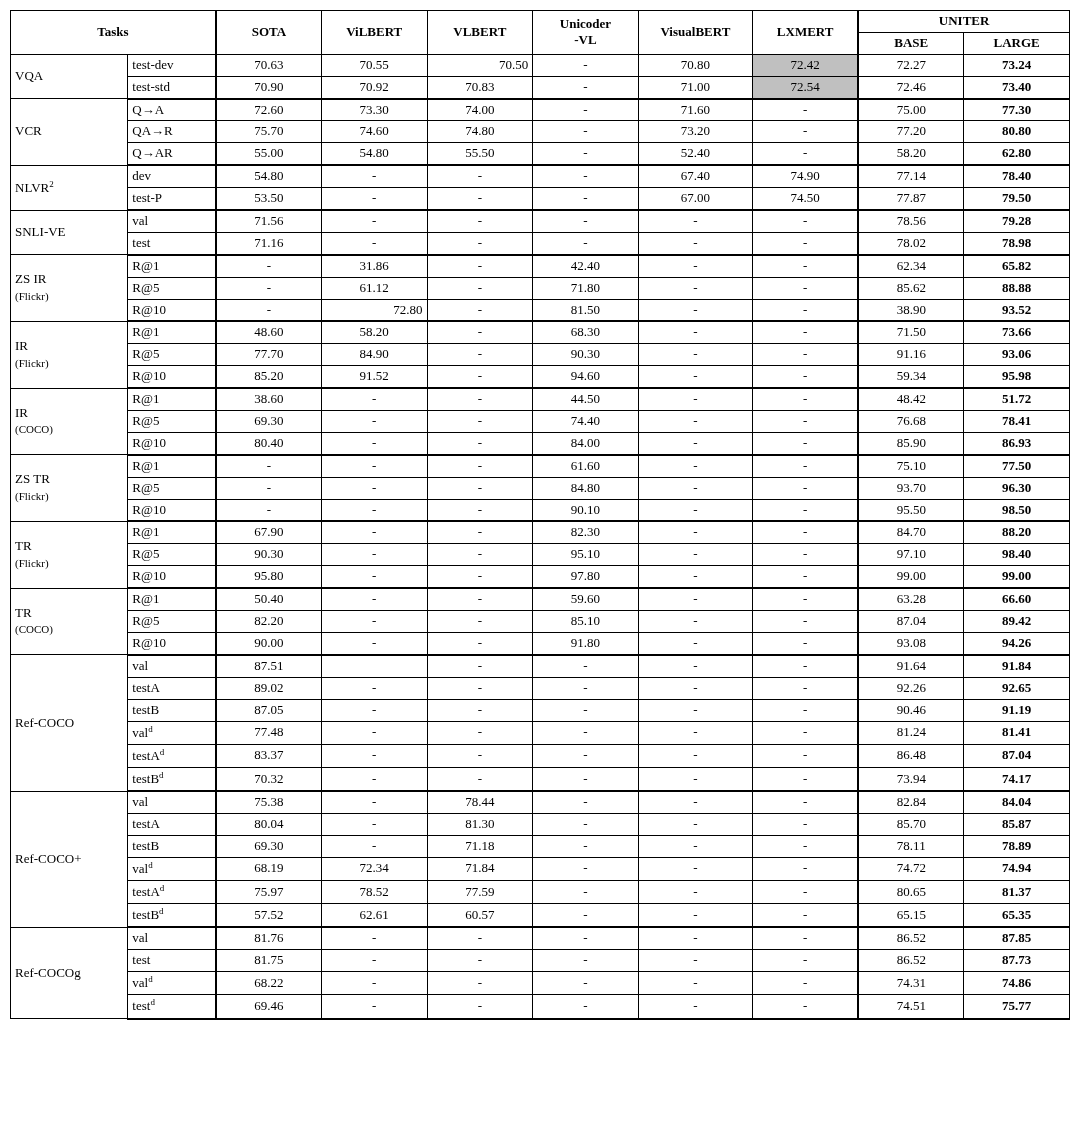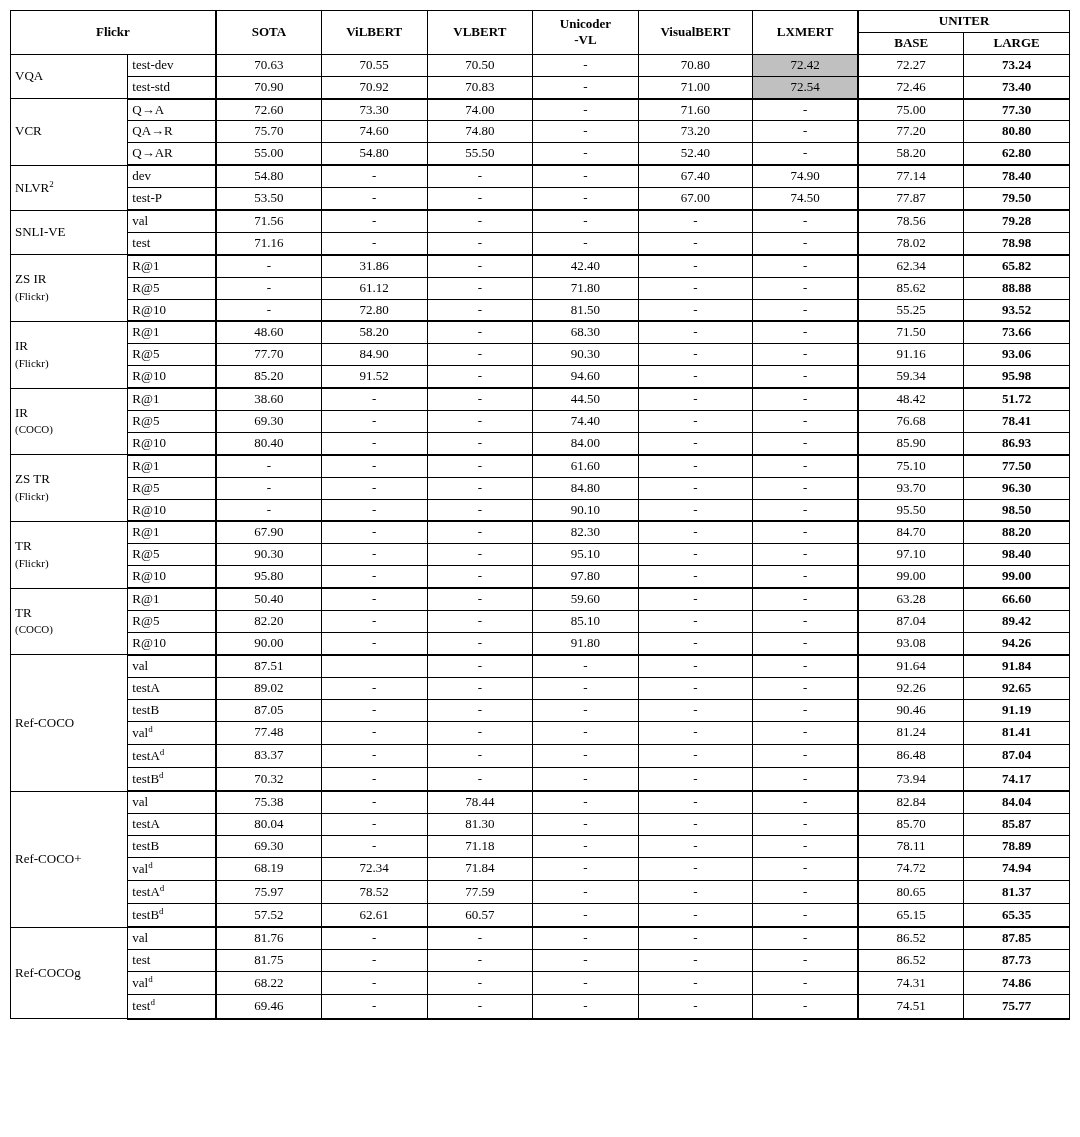--- a/index.html
+++ b/index.html
@@ -46,41 +46,41 @@
       <col style="width:72px">
       <col style="width:72px">
       <col style="width:72px">
       <col style="width:78px">
       <col style="width:72px">
       <col style="width:72px">
       <col style="width:72px">
     </colgroup>
     <thead>
       <tr>
-        <th colspan="2" rowspan="2" style="border-right:2px solid #000;border-bottom:1px solid #000;">Flickr</th>
+        <th colspan="2" rowspan="2" style="border-right:2px solid #000;border-bottom:1px solid #000;">Tasks</th>
         <th rowspan="2" style="border-right:1px solid #000;">SOTA</th>
         <th rowspan="2">ViLBERT</th>
         <th rowspan="2">VLBERT</th>
         <th rowspan="2" style="border-right:1px solid #000;">Unicoder<br>-VL</th>
         <th rowspan="2">VisualBERT</th>
         <th rowspan="2" style="border-right:2px solid #000;">LXMERT</th>
         <th colspan="2" style="border-bottom:1px solid #000;">UNITER</th>
       </tr>
       <tr>
         <th style="border-left:1px solid #000;border-top:1px solid #000;">BASE</th>
         <th style="border-top:1px solid #000;">LARGE</th>
       </tr>
     </thead>
     <tbody id="table-body">
     <tr>
           <td rowspan="2" style="text-align: left; font-weight: normal; border-right: 1px solid rgb(0, 0, 0); vertical-align: middle; padding-left: 4px;">VQA</td>
           <td style="border-right: 2px solid rgb(0, 0, 0); text-align: left; padding-left: 4px; border-top: 1px solid rgb(0, 0, 0); border-bottom: 1px solid rgb(0, 0, 0);">test-dev</td>
           <td style="border-top: 1px solid rgb(0, 0, 0); border-bottom: 1px solid rgb(0, 0, 0);">70.63</td>
           <td style="border-top: 1px solid rgb(0, 0, 0); border-bottom: 1px solid rgb(0, 0, 0);">70.55</td>
-          <td style="border-top: 1px solid rgb(0, 0, 0); border-bottom: 1px solid rgb(0, 0, 0);">70.50</td>
+          <td style="border-top: 1px solid rgb(0, 0, 0); border-bottom: 1px solid rgb(0, 0, 0); text-align: right;">70.50</td>
           <td style="border-top: 1px solid rgb(0, 0, 0); border-bottom: 1px solid rgb(0, 0, 0);">-</td>
           <td style="border-top: 1px solid rgb(0, 0, 0); border-bottom: 1px solid rgb(0, 0, 0);">70.80</td>
           <td style="border-top: 1px solid rgb(0, 0, 0); border-bottom: 1px solid rgb(0, 0, 0); border-right: 2px solid rgb(0, 0, 0); background-color: rgb(192, 192, 192);">72.42</td>
           <td style="border-top: 1px solid rgb(0, 0, 0); border-bottom: 1px solid rgb(0, 0, 0);">72.27</td>
           <td style="border-top: 1px solid rgb(0, 0, 0); border-bottom: 1px solid rgb(0, 0, 0); font-weight: bold;">73.24</td>
         </tr>
         <tr>
           <td style="border-right: 2px solid rgb(0, 0, 0); text-align: left; padding-left: 4px; border-top: 1px solid rgb(0, 0, 0); border-bottom: 2px solid rgb(0, 0, 0);">test-std</td>
           <td style="border-top: 1px solid rgb(0, 0, 0); border-bottom: 2px solid rgb(0, 0, 0);">70.90</td>
           <td style="border-top: 1px solid rgb(0, 0, 0); border-bottom: 2px solid rgb(0, 0, 0);">70.92</td>
@@ -190,26 +190,26 @@
           <td style="border-top: 1px solid rgb(0, 0, 0); border-bottom: 1px solid rgb(0, 0, 0);">-</td>
           <td style="border-top: 1px solid rgb(0, 0, 0); border-bottom: 1px solid rgb(0, 0, 0);">71.80</td>
           <td style="border-top: 1px solid rgb(0, 0, 0); border-bottom: 1px solid rgb(0, 0, 0);">-</td>
           <td style="border-top: 1px solid rgb(0, 0, 0); border-bottom: 1px solid rgb(0, 0, 0); border-right: 2px solid rgb(0, 0, 0);">-</td>
           <td style="border-top: 1px solid rgb(0, 0, 0); border-bottom: 1px solid rgb(0, 0, 0);">85.62</td>
           <td style="border-top: 1px solid rgb(0, 0, 0); border-bottom: 1px solid rgb(0, 0, 0); font-weight: bold;">88.88</td>
         </tr>
         <tr>
           <td style="border-right: 2px solid rgb(0, 0, 0); text-align: left; padding-left: 4px; border-top: 1px solid rgb(0, 0, 0); border-bottom: 2px solid rgb(0, 0, 0);">R@10</td>
           <td style="border-top: 1px solid rgb(0, 0, 0); border-bottom: 2px solid rgb(0, 0, 0);">-</td>
-          <td style="border-top: 1px solid rgb(0, 0, 0); border-bottom: 2px solid rgb(0, 0, 0);">72.80</td>
+          <td style="border-top: 1px solid rgb(0, 0, 0); border-bottom: 2px solid rgb(0, 0, 0); text-align: right;">72.80</td>
           <td style="border-top: 1px solid rgb(0, 0, 0); border-bottom: 2px solid rgb(0, 0, 0);">-</td>
           <td style="border-top: 1px solid rgb(0, 0, 0); border-bottom: 2px solid rgb(0, 0, 0);">81.50</td>
           <td style="border-top: 1px solid rgb(0, 0, 0); border-bottom: 2px solid rgb(0, 0, 0);">-</td>
           <td style="border-top: 1px solid rgb(0, 0, 0); border-bottom: 2px solid rgb(0, 0, 0); border-right: 2px solid rgb(0, 0, 0);">-</td>
-          <td style="border-top: 1px solid rgb(0, 0, 0); border-bottom: 2px solid rgb(0, 0, 0);">55.25</td>
+          <td style="border-top: 1px solid rgb(0, 0, 0); border-bottom: 2px solid rgb(0, 0, 0);">38.90</td>
           <td style="border-top: 1px solid rgb(0, 0, 0); border-bottom: 2px solid rgb(0, 0, 0); font-weight: bold;">93.52</td>
         </tr>
         <tr>
           <td rowspan="3" style="text-align: left; font-weight: normal; border-right: 1px solid rgb(0, 0, 0); vertical-align: middle; padding-left: 4px;">IR<br><span style="font-size:11px">(Flickr)</span></td>
           <td style="border-right: 2px solid rgb(0, 0, 0); text-align: left; padding-left: 4px; border-top: 2px solid rgb(0, 0, 0); border-bottom: 1px solid rgb(0, 0, 0);">R@1</td>
           <td style="border-top: 2px solid rgb(0, 0, 0); border-bottom: 1px solid rgb(0, 0, 0);">48.60</td>
           <td style="border-top: 2px solid rgb(0, 0, 0); border-bottom: 1px solid rgb(0, 0, 0);">58.20</td>
           <td style="border-top: 2px solid rgb(0, 0, 0); border-bottom: 1px solid rgb(0, 0, 0);">-</td>
           <td style="border-top: 2px solid rgb(0, 0, 0); border-bottom: 1px solid rgb(0, 0, 0);">68.30</td>
           <td style="border-top: 2px solid rgb(0, 0, 0); border-bottom: 1px solid rgb(0, 0, 0);">-</td>

